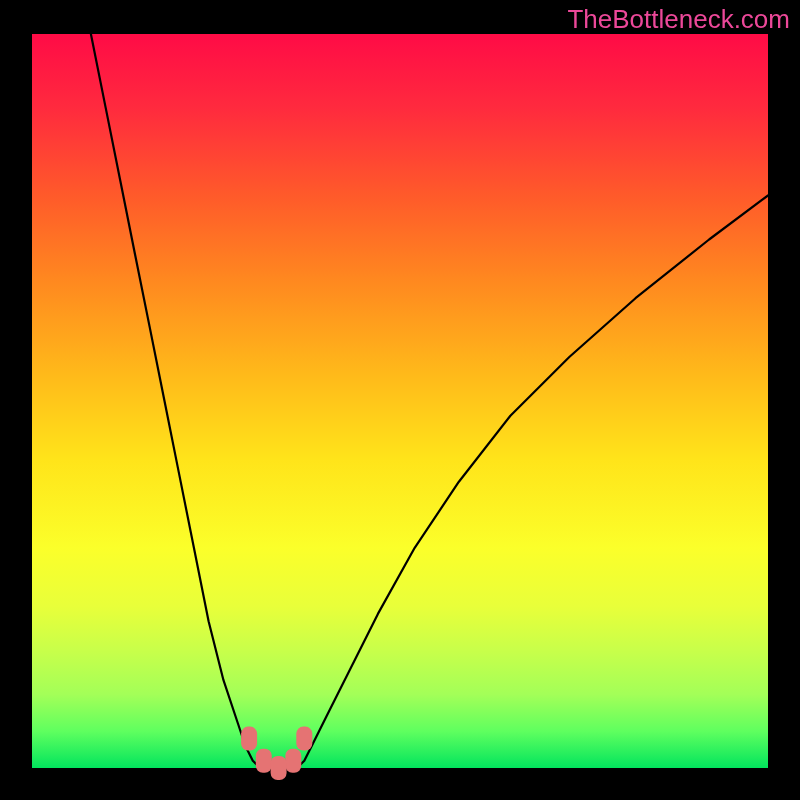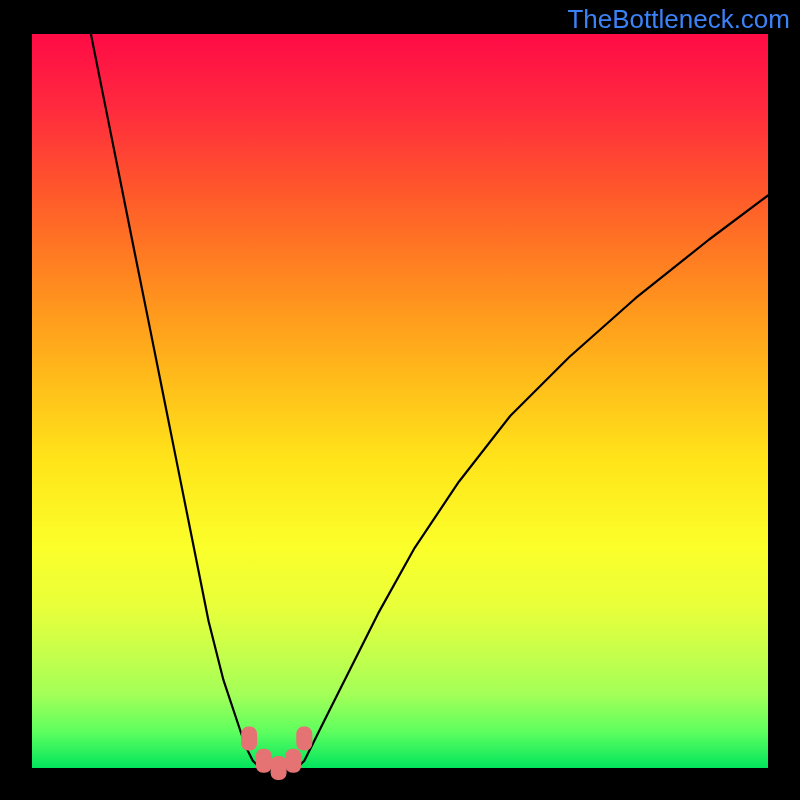--- a/index.html
+++ b/index.html
@@ -13,21 +13,21 @@
   }
   .figure {
     position: relative;
     width: 800px;
     height: 800px;
   }
   .watermark {
     position: absolute;
     top: 4px;
     right: 10px;
-    color: #3b82f6;
+    color: #ec4899;
     font-size: 26px;
     font-weight: 400;
     font-family: Arial, Helvetica, sans-serif;
     letter-spacing: 0px;
     user-select: none;
   }
   .plot-area {
     position: absolute;
     left: 32px;
     top: 34px;

